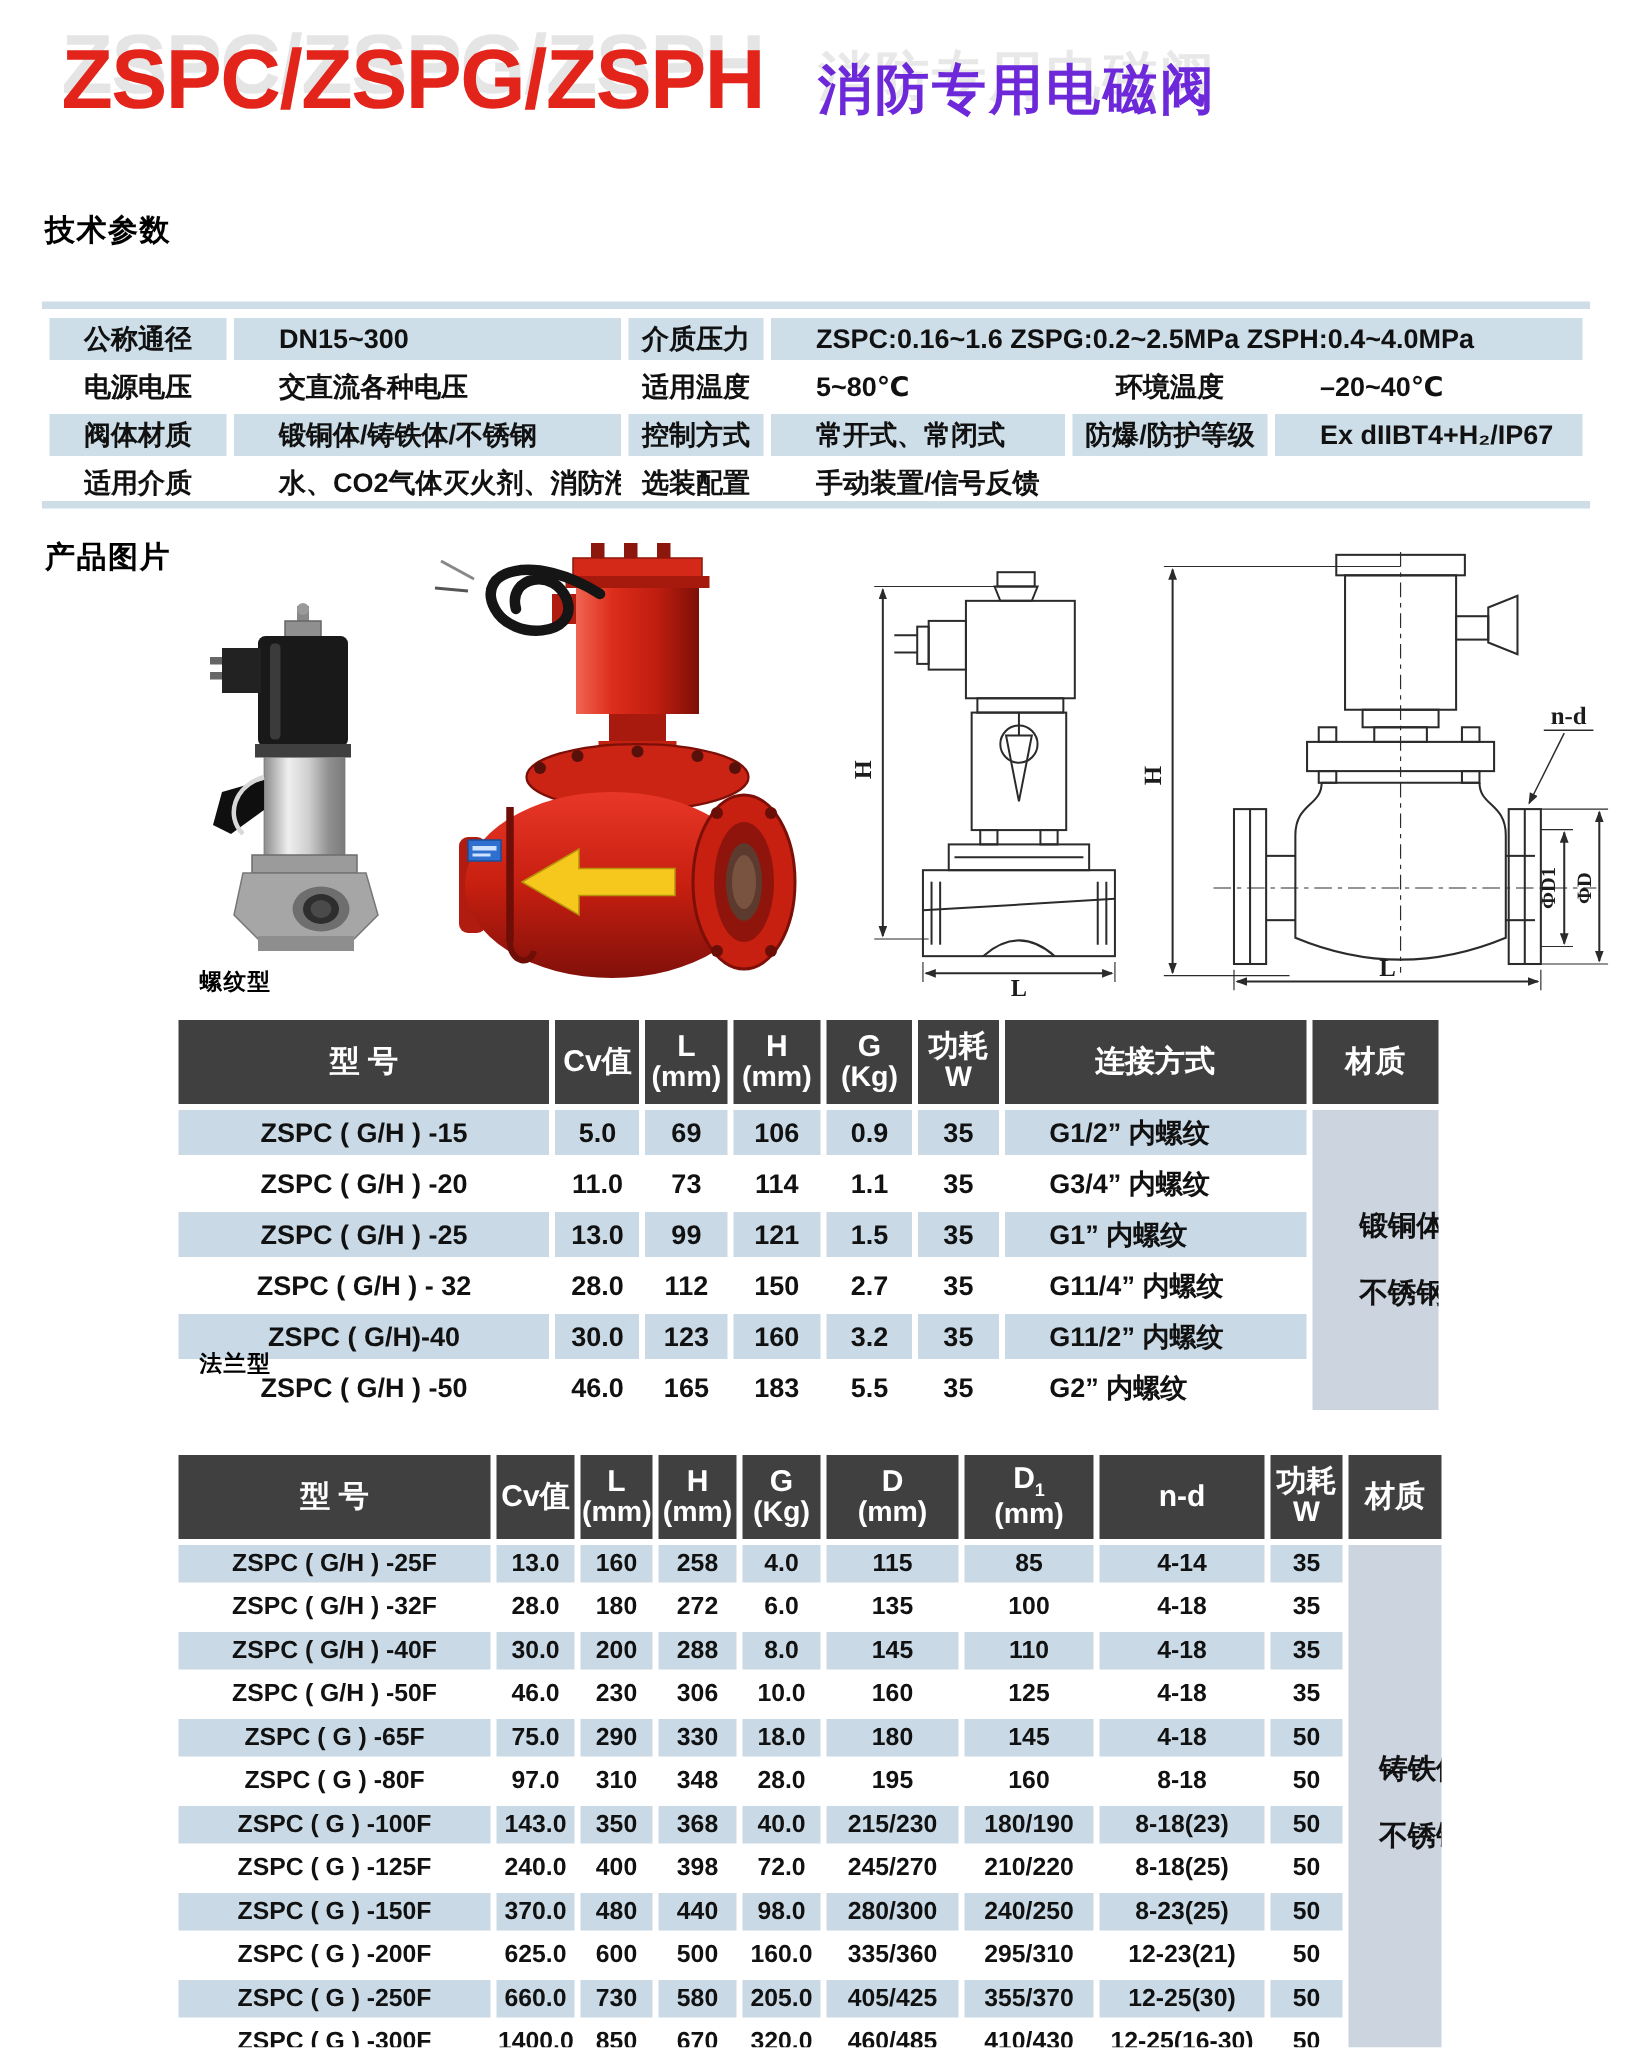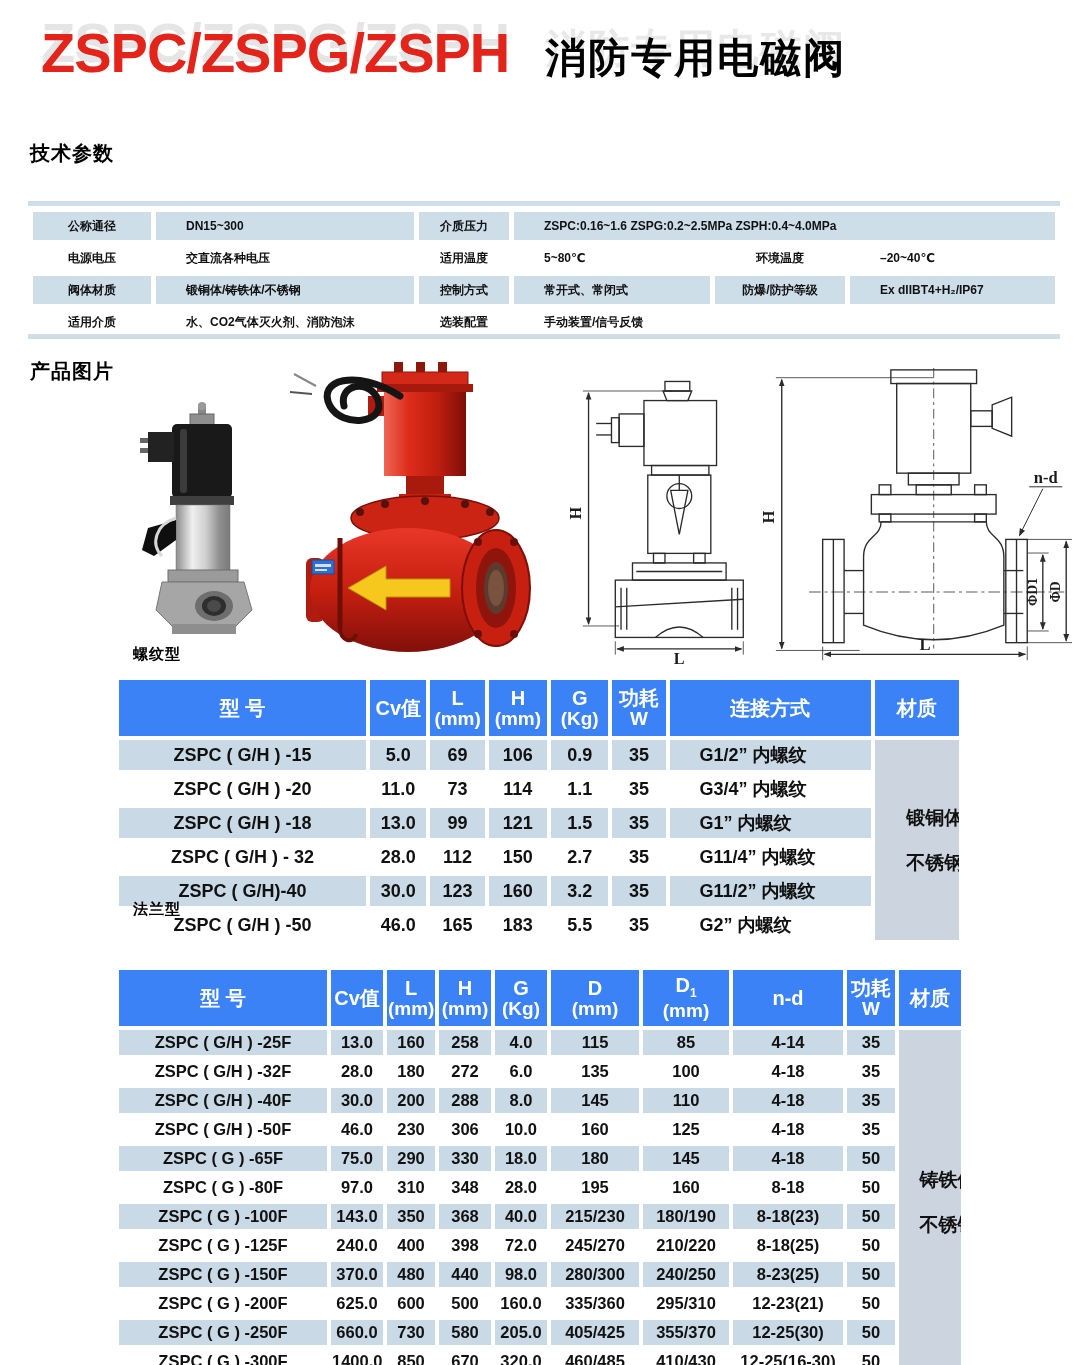--- a/index.html
+++ b/index.html
@@ -3,43 +3,43 @@
 <meta charset="utf-8">
 <style>
   html,body{margin:0;padding:0;background:#ffffff;}
   .page{position:relative;width:1085px;height:1365px;background:#fff;overflow:hidden;
         font-family:"Liberation Sans","DejaVu Sans",sans-serif;font-weight:bold;color:#111;}
 
   
   .title-row{position:absolute;left:41px;top:20px;display:flex;align-items:baseline;gap:36px;white-space:nowrap;}
   .title-model{font-size:56px;letter-spacing:-1px;color:#e2241b;
                text-shadow:0 -10px 0 rgba(150,150,150,0.25);}
-  .title-product{font-size:41px;color:#000000;letter-spacing:2px;
+  .title-product{font-size:36px;color:#6d28d9;letter-spacing:2px;
                text-shadow:0 -9px 0 rgba(150,150,150,0.22);}
 
   .sec-heading{position:absolute;font-size:20px;color:#000;letter-spacing:1px;}
   .sub-heading{position:absolute;font-size:15px;color:#000;letter-spacing:1px;}
 
   
   .rule{position:absolute;left:28px;width:1032px;height:5px;background:#cddee9;}
 
   
   table{border-collapse:separate;table-layout:fixed;}
   th,td{overflow:hidden;white-space:nowrap;}
 
   
   #tech-table{position:absolute;left:28px;top:208px;width:1032px;border-spacing:5px 4px;}
-  #tech-table td{height:26px;font-size:12px;}
+  #tech-table td{height:26px;font-size:18px;}
   #tech-table td.lbl{text-align:center;}
   #tech-table td.val{text-align:left;padding-left:30px;}
   #tech-table tr:nth-child(odd) td{background:#cddee9;}
 
   
   .data-table{position:absolute;left:115px;width:848px;border-spacing:4px 4px;}
-  .data-table th{background:#3b82f6;color:#fff;height:54px;text-align:center;vertical-align:middle;}
+  .data-table th{background:#404040;color:#fff;height:54px;text-align:center;vertical-align:middle;}
   .h-top{font-size:20px;line-height:1.1;}
   .h-top sub{font-size:12px;}
   .h-unit{font-size:19px;line-height:1.1;}
   .h-big{font-size:19px;line-height:1.1;}
   .data-table td{text-align:center;}
   #threaded-table td{height:28px;font-size:18px;}
   #flange-table td{height:23px;font-size:16.5px;}
   .data-table tbody tr:nth-child(odd) td{background:#c9dae6;}
   #threaded-table td:nth-child(7){text-align:left;padding-left:30px;}
   td.material-cell{background:#ccd5df !important;vertical-align:middle;}
@@ -346,21 +346,21 @@
         <tr>
           <td>ZSPC ( G/H ) -20</td>
           <td>11.0</td>
           <td>73</td>
           <td>114</td>
           <td>1.1</td>
           <td>35</td>
           <td>G3/4” 内螺纹</td>
         </tr>
         <tr>
-          <td>ZSPC ( G/H ) -18</td>
+          <td>ZSPC ( G/H ) -25</td>
           <td>13.0</td>
           <td>99</td>
           <td>121</td>
           <td>1.5</td>
           <td>35</td>
           <td>G1” 内螺纹</td>
         </tr>
         <tr>
           <td>ZSPC ( G/H ) - 32</td>
           <td>28.0</td>

